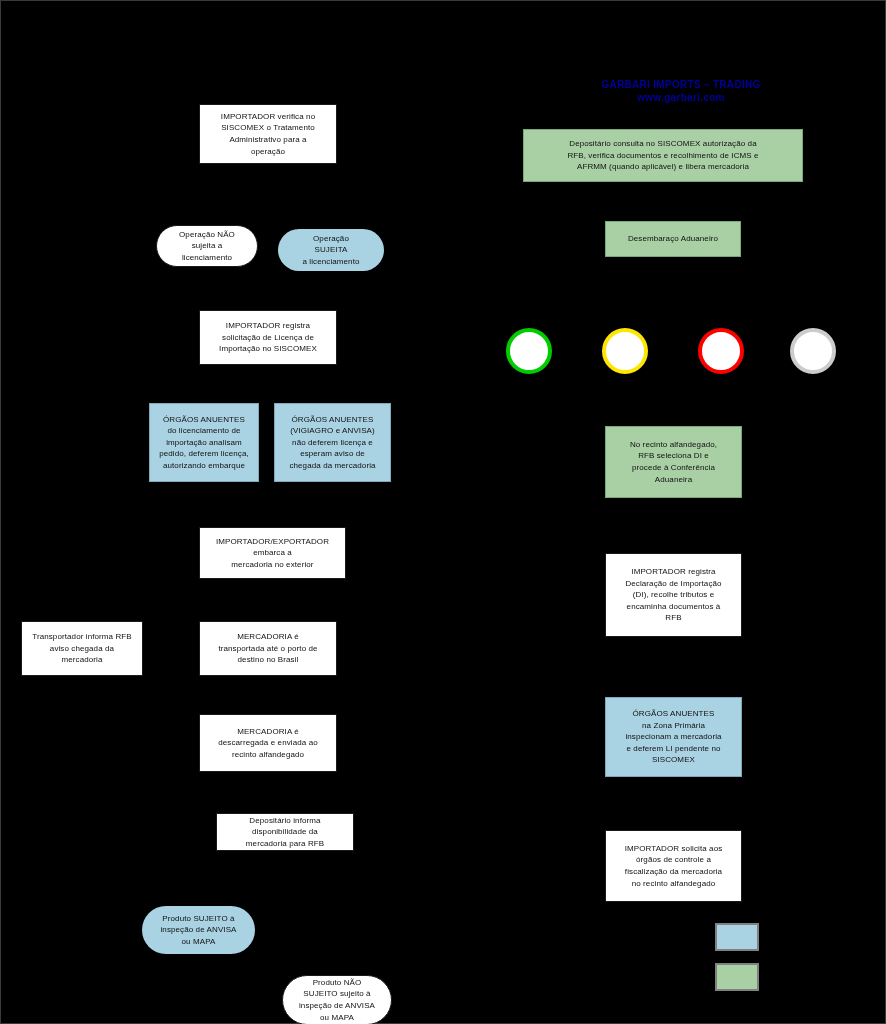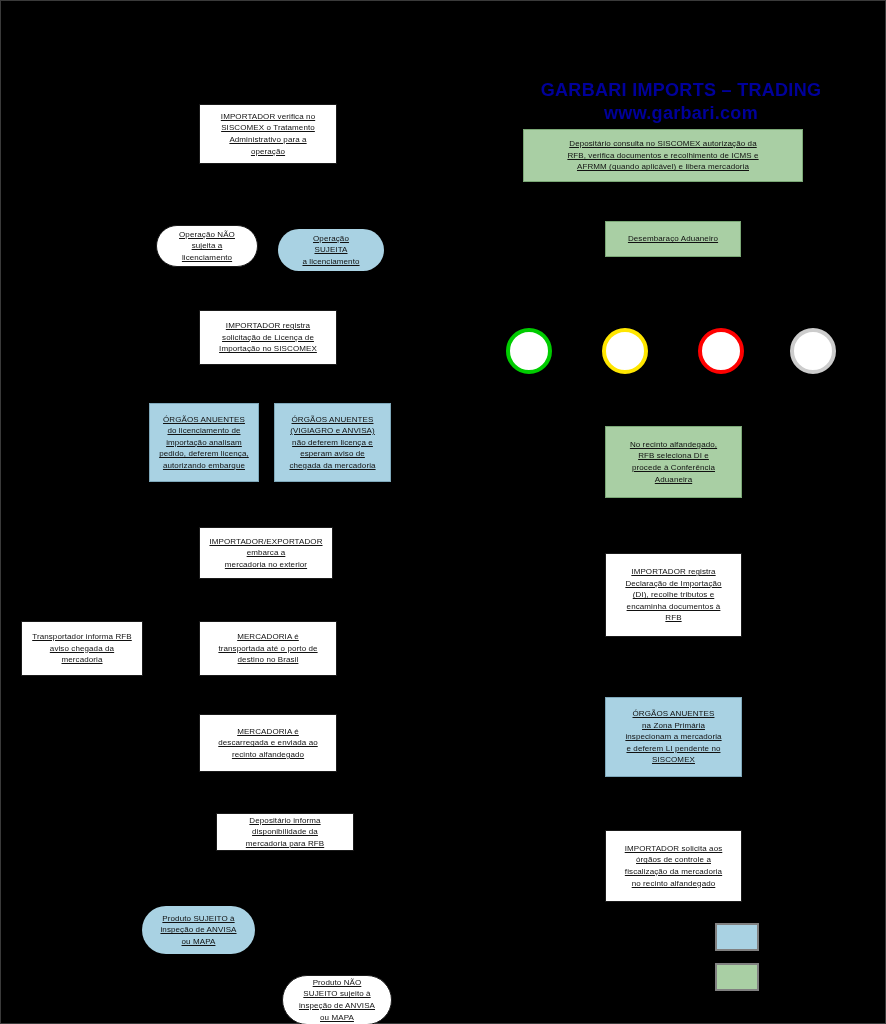--- a/index.html
+++ b/index.html
@@ -29,21 +29,20 @@
     display: flex;
     align-items: center;
     justify-content: center;
     text-align: center;
     color: #111111;
     font-size: 8px;
     line-height: 1.45;
     padding: 3px 5px;
     white-space: pre-line;
     letter-spacing: 0.1px;
-    text-decoration: underline;
   }
   .box-white {
     background: #ffffff;
     border: 1px solid #1a1a1a;
   }
   .box-blue {
     background: #a9d2e3;
     border: 1px solid #7fa9bb;
   }
   .box-green {
@@ -57,21 +56,21 @@
   }
   .pill-blue {
     background: #a9d2e3;
     border-radius: 999px;
   }
   .title {
     position: absolute;
     text-align: center;
     color: #00009b;
     font-weight: bold;
-    font-size: 18px;
+    font-size: 10px;
     line-height: 1.25;
     white-space: pre-line;
     letter-spacing: 0.3px;
   }
   .circle {
     position: absolute;
     box-sizing: border-box;
     border-radius: 50%;
     background: #ffffff;
   }
@@ -111,21 +110,21 @@
 importação analisam
 pedido, deferem licença,
 autorizando embarque</div>
 
   <div class="node box-blue" style="left:273px; top:402px; width:117px; height:79px;">ÓRGÃOS ANUENTES
 (VIGIAGRO e ANVISA)
 não deferem licença e
 esperam aviso de
 chegada da mercadoria</div>
 
-  <div class="node box-white" style="left:198px; top:526px; width:134px; height:52px;">IMPORTADOR/EXPORTADOR
+  <div class="node box-white" style="left:198px; top:526px; width:147px; height:52px;">IMPORTADOR/EXPORTADOR
 embarca a
 mercadoria no exterior</div>
 
   <div class="node box-white" style="left:20px; top:620px; width:122px; height:55px;">Transportador informa RFB
 aviso chegada da
 mercadoria</div>
 
   <div class="node box-white" style="left:198px; top:620px; width:138px; height:55px;">MERCADORIA é
 transportada até o porto de
 destino no Brasil</div>

